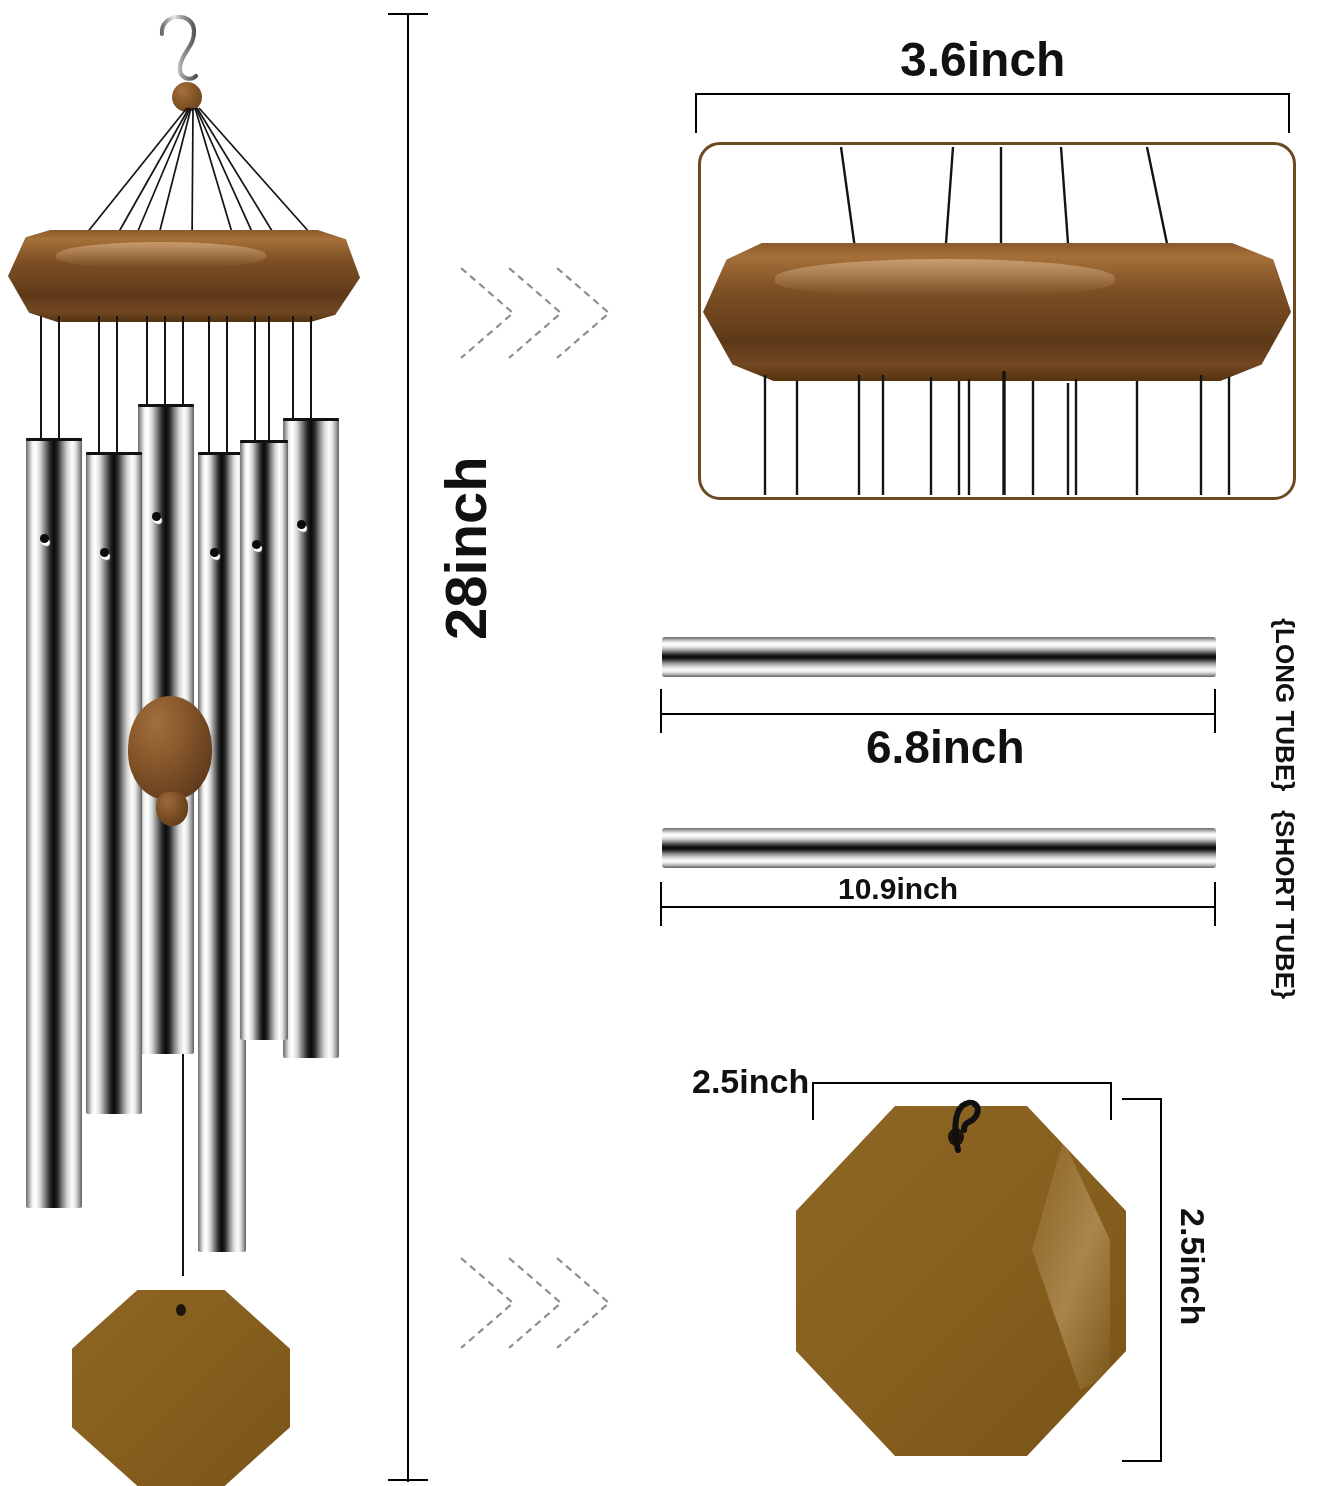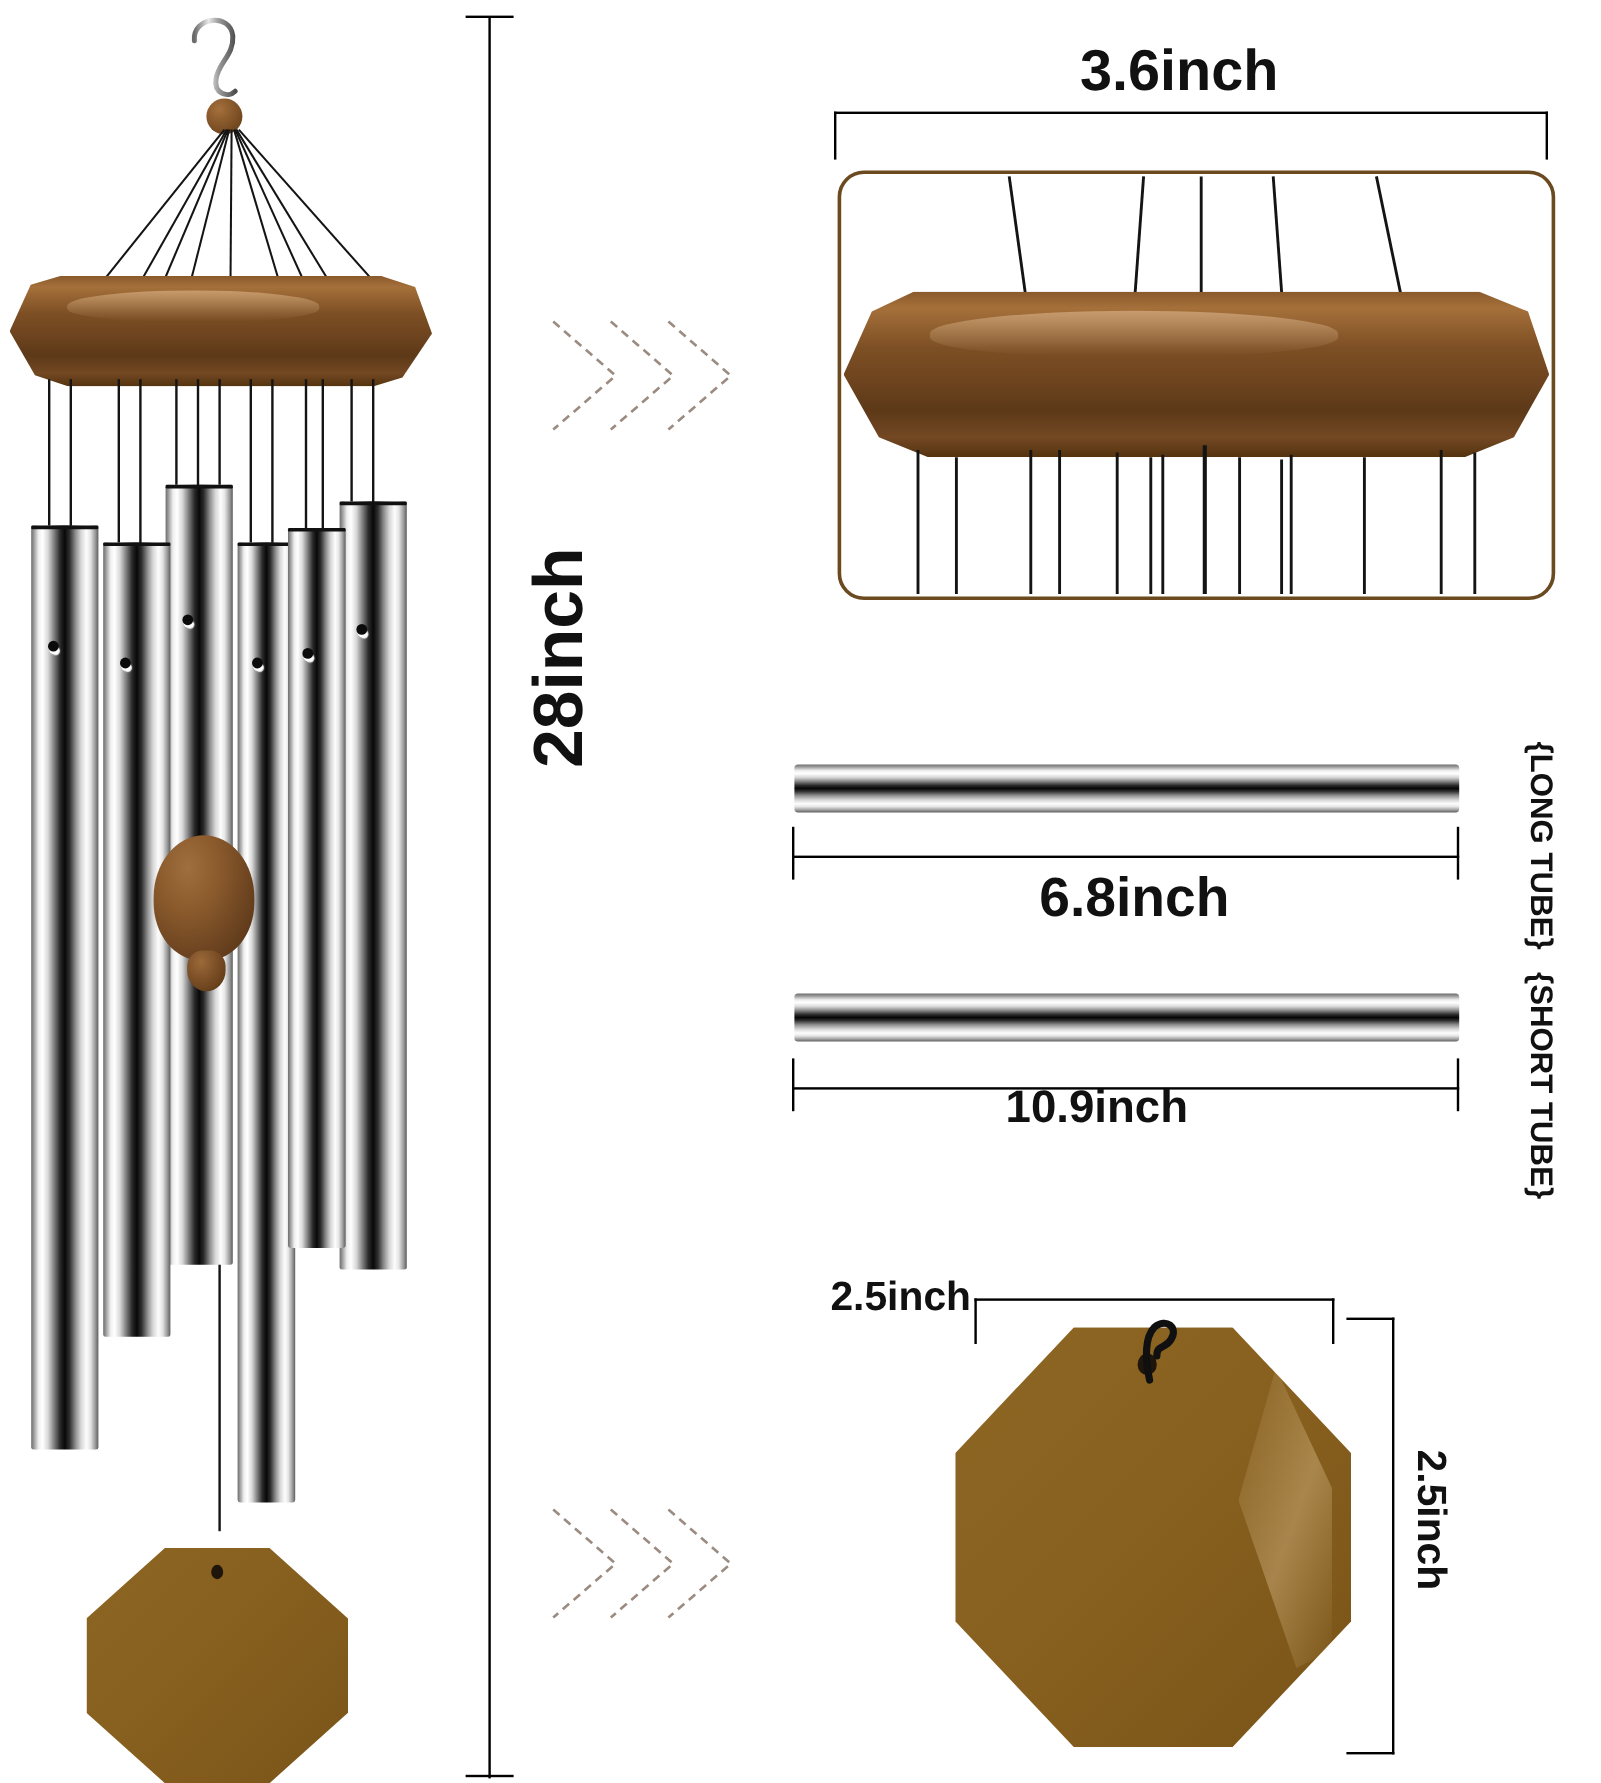--- a/index.html
+++ b/index.html
@@ -232,21 +232,21 @@
 
 <div class="tube-h" style="left:662px;top:828px;width:554px;height:40px;"></div>
 
 <div class="abs dimtext" style="left:1300px;top:810px;font-size:26px;
             transform:rotate(90deg);transform-origin:left top;">{SHORT TUBE}</div>
 
 <div>
   <div class="dline-h" style="left:660px;top:906px;width:556px;"></div>
   <div class="tick-v" style="left:660px;top:882px;height:44px;"></div>
   <div class="tick-v" style="left:1214px;top:882px;height:44px;"></div>
-  <div class="abs dimtext" style="left:838px;top:902px;font-size:38px;">10.9inch</div>
+  <div class="abs dimtext" style="left:838px;top:872px;font-size:30px;">10.9inch</div>
 </div>
 
 <div>
   <div class="dline-h" style="left:812px;top:1082px;width:300px;"></div>
   <div class="tick-v" style="left:812px;top:1082px;height:38px;"></div>
   <div class="tick-v" style="left:1110px;top:1082px;height:38px;"></div>
   <div class="abs dimtext" style="left:692px;top:1062px;font-size:34px;">2.5inch</div>
 </div>
 
 <div>

